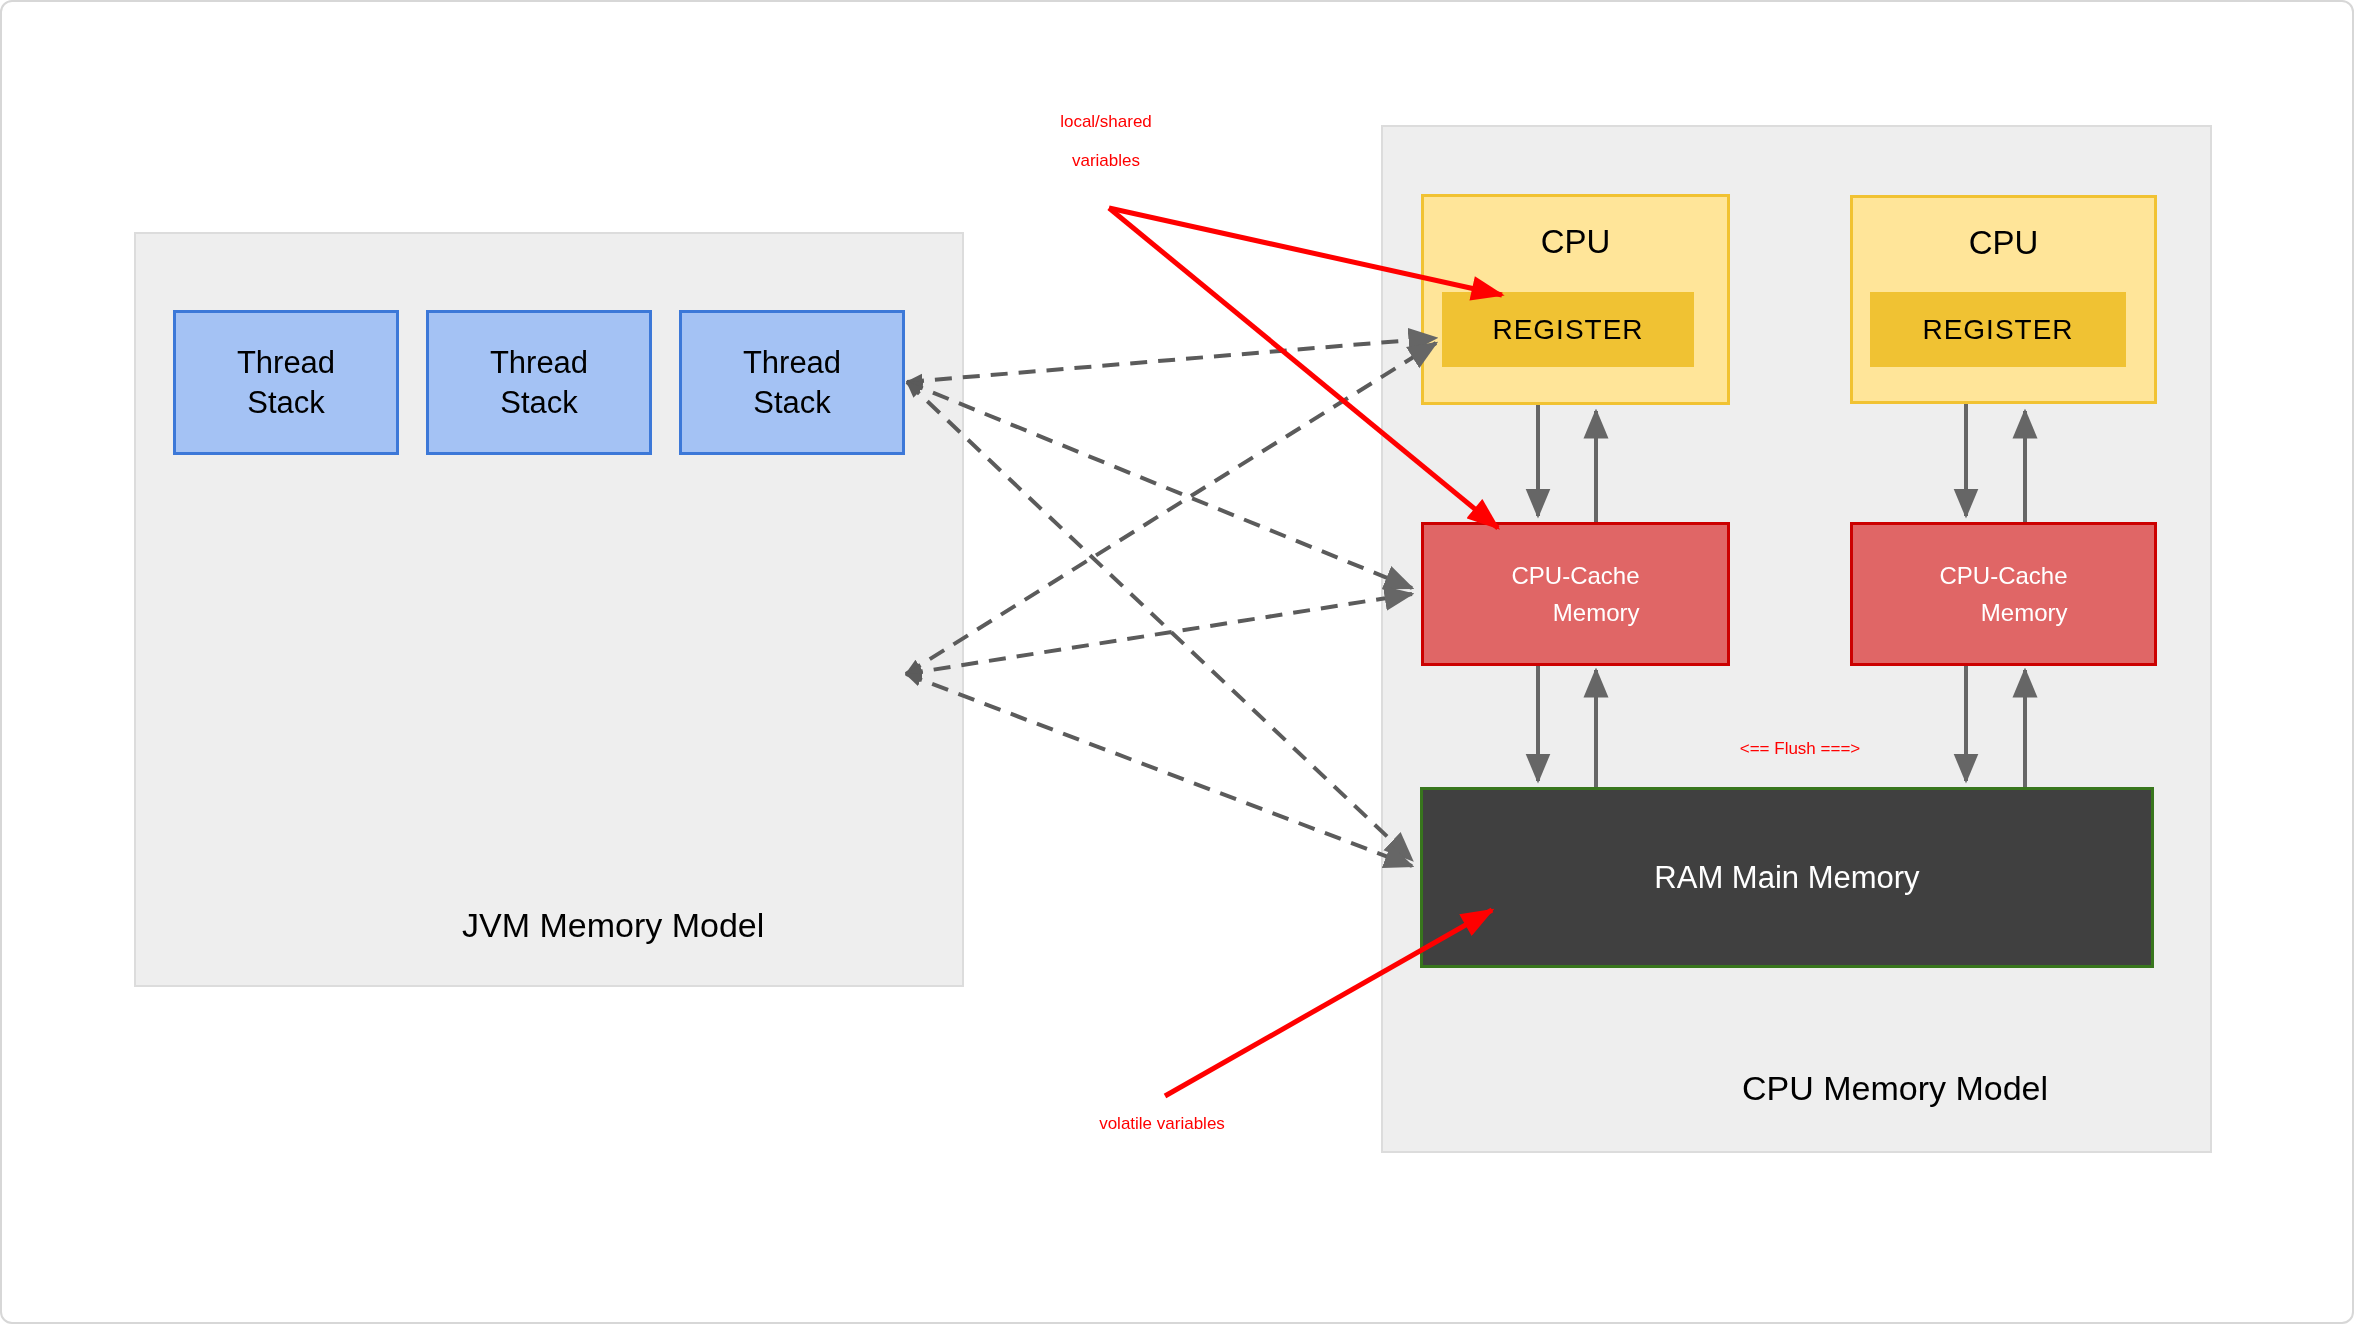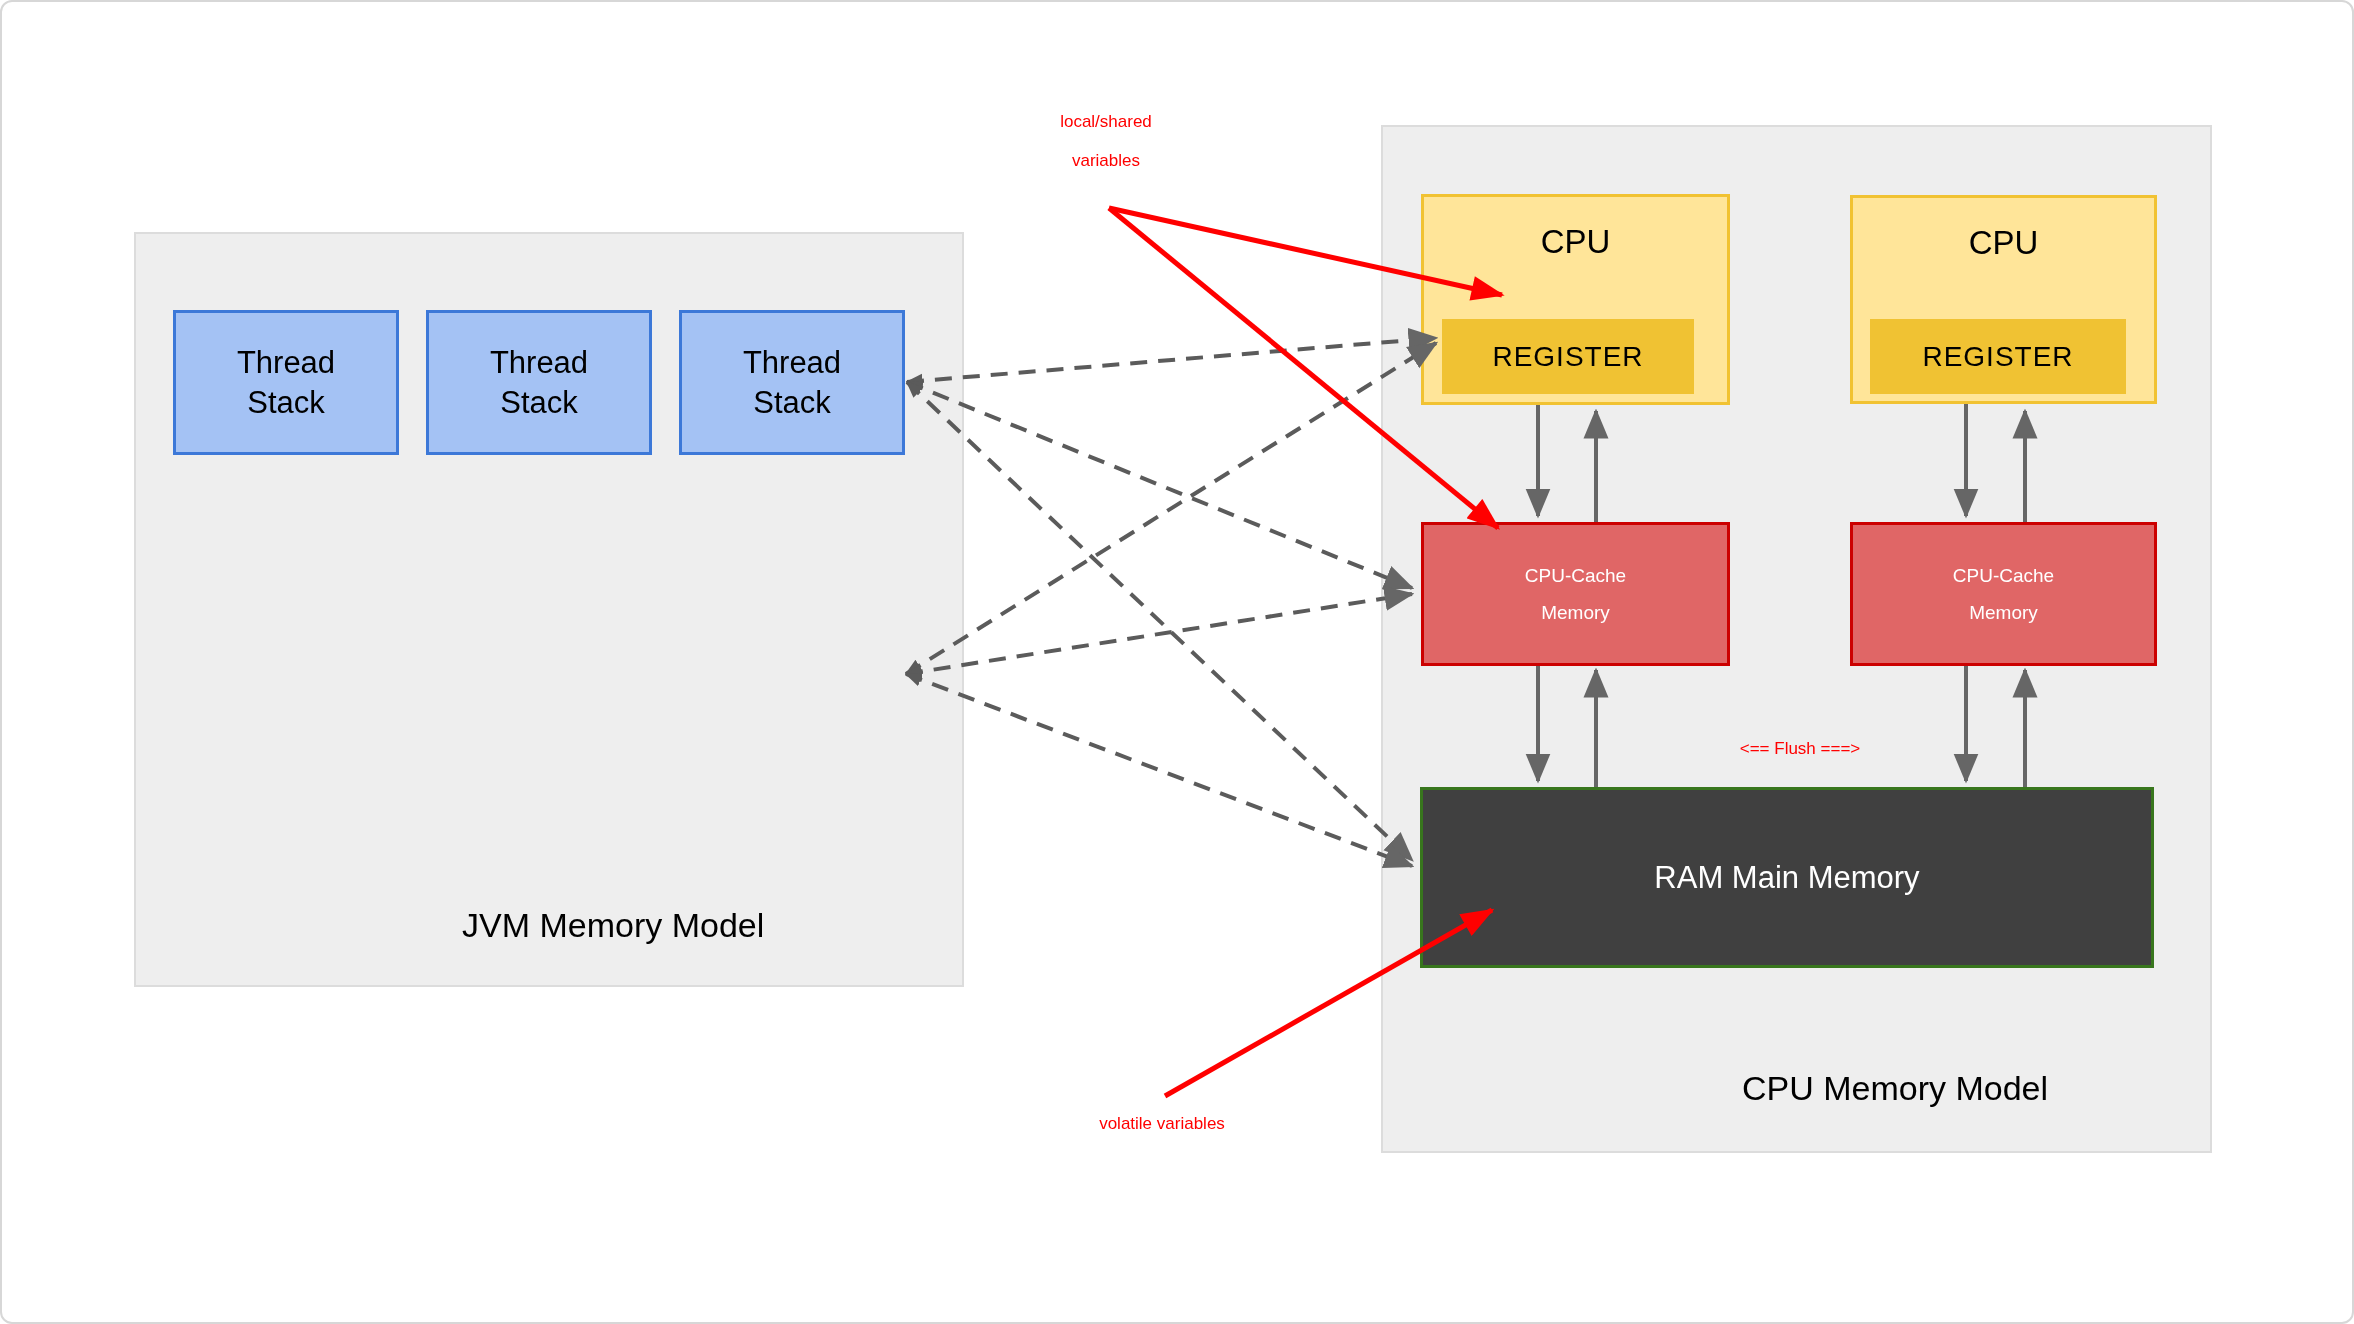--- a/index.html
+++ b/index.html
@@ -20,24 +20,24 @@
     background:#a4c2f4;border:3px solid #3c78d8;color:#000;font-size:31px;line-height:40px;
   }
   .heap{
     background:#e69138;border:3px solid #aa6012;color:#ffffff;font-size:31px;
   }
   .cpu{
     background:#ffe599;border:3px solid #f1c232;color:#000;
     align-items:flex-start;padding-top:26px;font-size:33px;
   }
   .register{
-    background:#f0c233;color:#000;font-size:28px;letter-spacing:1px;margin-top:27px;
+    background:#f0c233;color:#000;font-size:28px;letter-spacing:1px;
   }
   .cache{
-    background:#e06666;border:3px solid #cc0000;color:#ffffff;font-size:19px;line-height:37px;
+    background:#e06666;border:3px solid #cc0000;color:#ffffff;font-size:24px;line-height:37px;text-align:right;
   }
   .ram{
     background:#404040;border:3px solid #38761d;color:#ffffff;font-size:31px;
   }
   .model-title{
     position:absolute;color:#000;font-size:34px;line-height:40px;
   }
   .annotation{
     position:absolute;color:#ff0000;font-size:17px;line-height:39px;text-align:center;
   }

